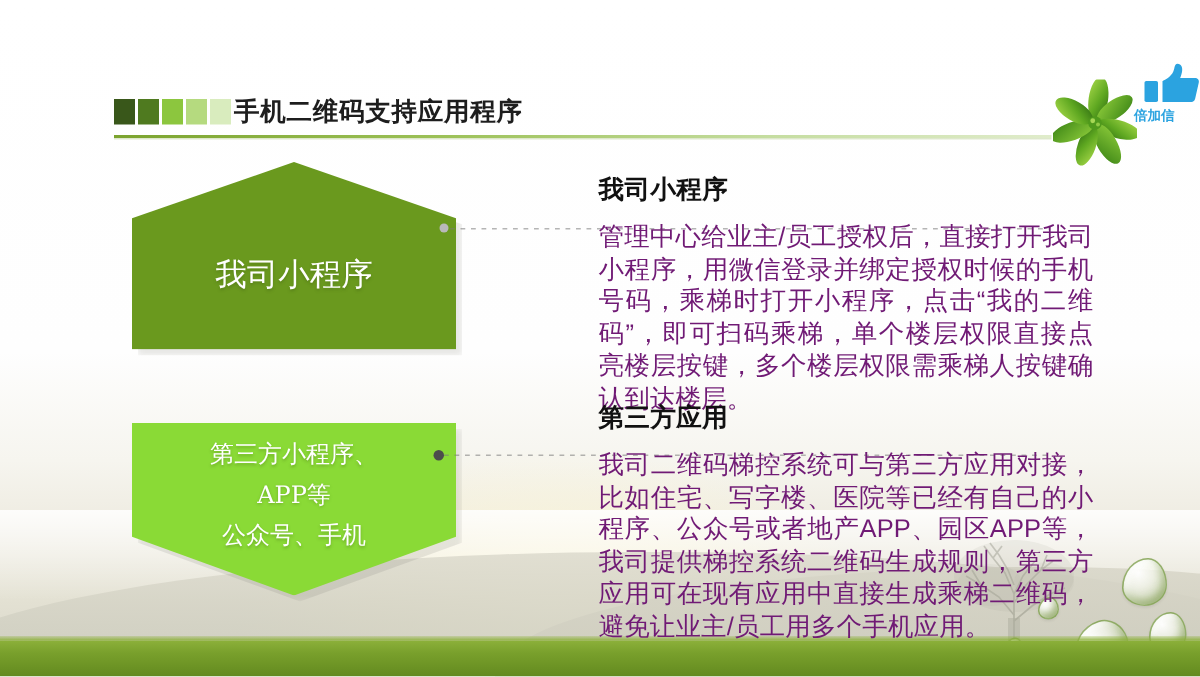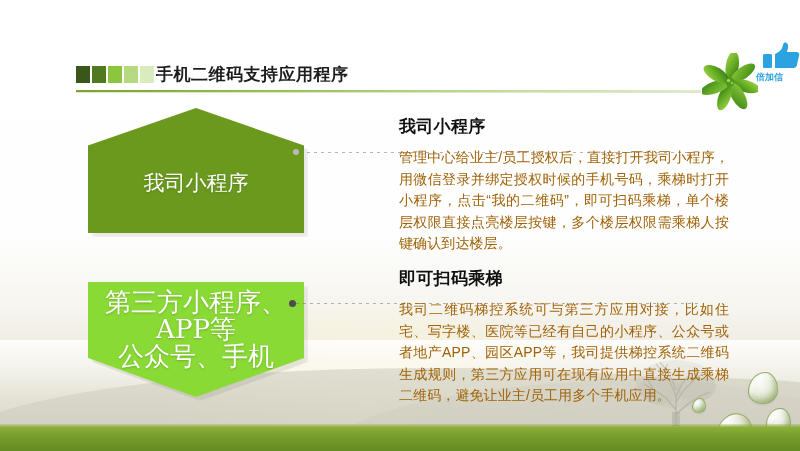--- a/index.html
+++ b/index.html
@@ -159,21 +159,21 @@
     filter:blur(2px);
   }
   .shape-label {
     color:#ffffff; font-weight:normal;
     font-size:21px; line-height:29px;
     text-align:center;
     font-family:"DejaVu Serif","Liberation Serif",serif;
     text-shadow:0 1px 2px rgba(60,90,20,.35);
     padding:0 8px;
   }
-  .shape-label.small { font-size:26px; line-height:27px; padding-bottom:20px; }
+  .shape-label.small { font-size:16px; line-height:27px; padding-bottom:20px; }
 
   
   .connector {
     position:absolute; height:1px;
     background-image:linear-gradient(to right, rgba(120,120,120,.55) 0 3px, rgba(0,0,0,0) 3px 7px);
     background-size:7px 1px;
     background-repeat:repeat-x;
   }
   .conn1 { left:300px; top:152px; width:400px; }
   .conn2 { left:296px; top:303px; width:406px; }
@@ -185,21 +185,21 @@
   .conn-dot-2 { left:289px; top:300px; }
 
   
   .txt-col { position:absolute; left:399px; top:116px; width:330px; }
   .txt-block { margin-bottom:14px; }
   .txt-head {
     font-size:17px; font-weight:bold; color:#111111;
     line-height:22px; margin-bottom:9px; letter-spacing:.3px;
   }
   .txt-body {
-    font-size:14px; color:#a16207; line-height:21.5px;
+    font-size:17px; color:#701a75; line-height:21.5px;
     text-align:justify; letter-spacing:.1px;
   }
   .txt-block-2 { position:absolute; left:0; top:152px; width:330px; }
 </style>
 </head>
 <body>
 
 <div class="slide">
 
   <div class="bg-sky"></div>
@@ -319,19 +319,19 @@
   <div class="connector conn2"></div>
 
   <div class="txt-col">
 
     <div class="txt-block">
       <div class="txt-head">我司小程序</div>
       <div class="txt-body">管理中心给业主/员工授权后，直接打开我司小程序，用微信登录并绑定授权时候的手机号码，乘梯时打开小程序，点击“我的二维码”，即可扫码乘梯，单个楼层权限直接点亮楼层按键，多个楼层权限需乘梯人按键确认到达楼层。</div>
     </div>
 
     <div class="txt-block txt-block-2">
-      <div class="txt-head">即可扫码乘梯</div>
+      <div class="txt-head">第三方应用</div>
       <div class="txt-body">我司二维码梯控系统可与第三方应用对接，比如住宅、写字楼、医院等已经有自己的小程序、公众号或者地产APP、园区APP等，我司提供梯控系统二维码生成规则，第三方应用可在现有应用中直接生成乘梯二维码，避免让业主/员工用多个手机应用。</div>
     </div>
 
   </div>
 
 </div>
 
 </body></html>

